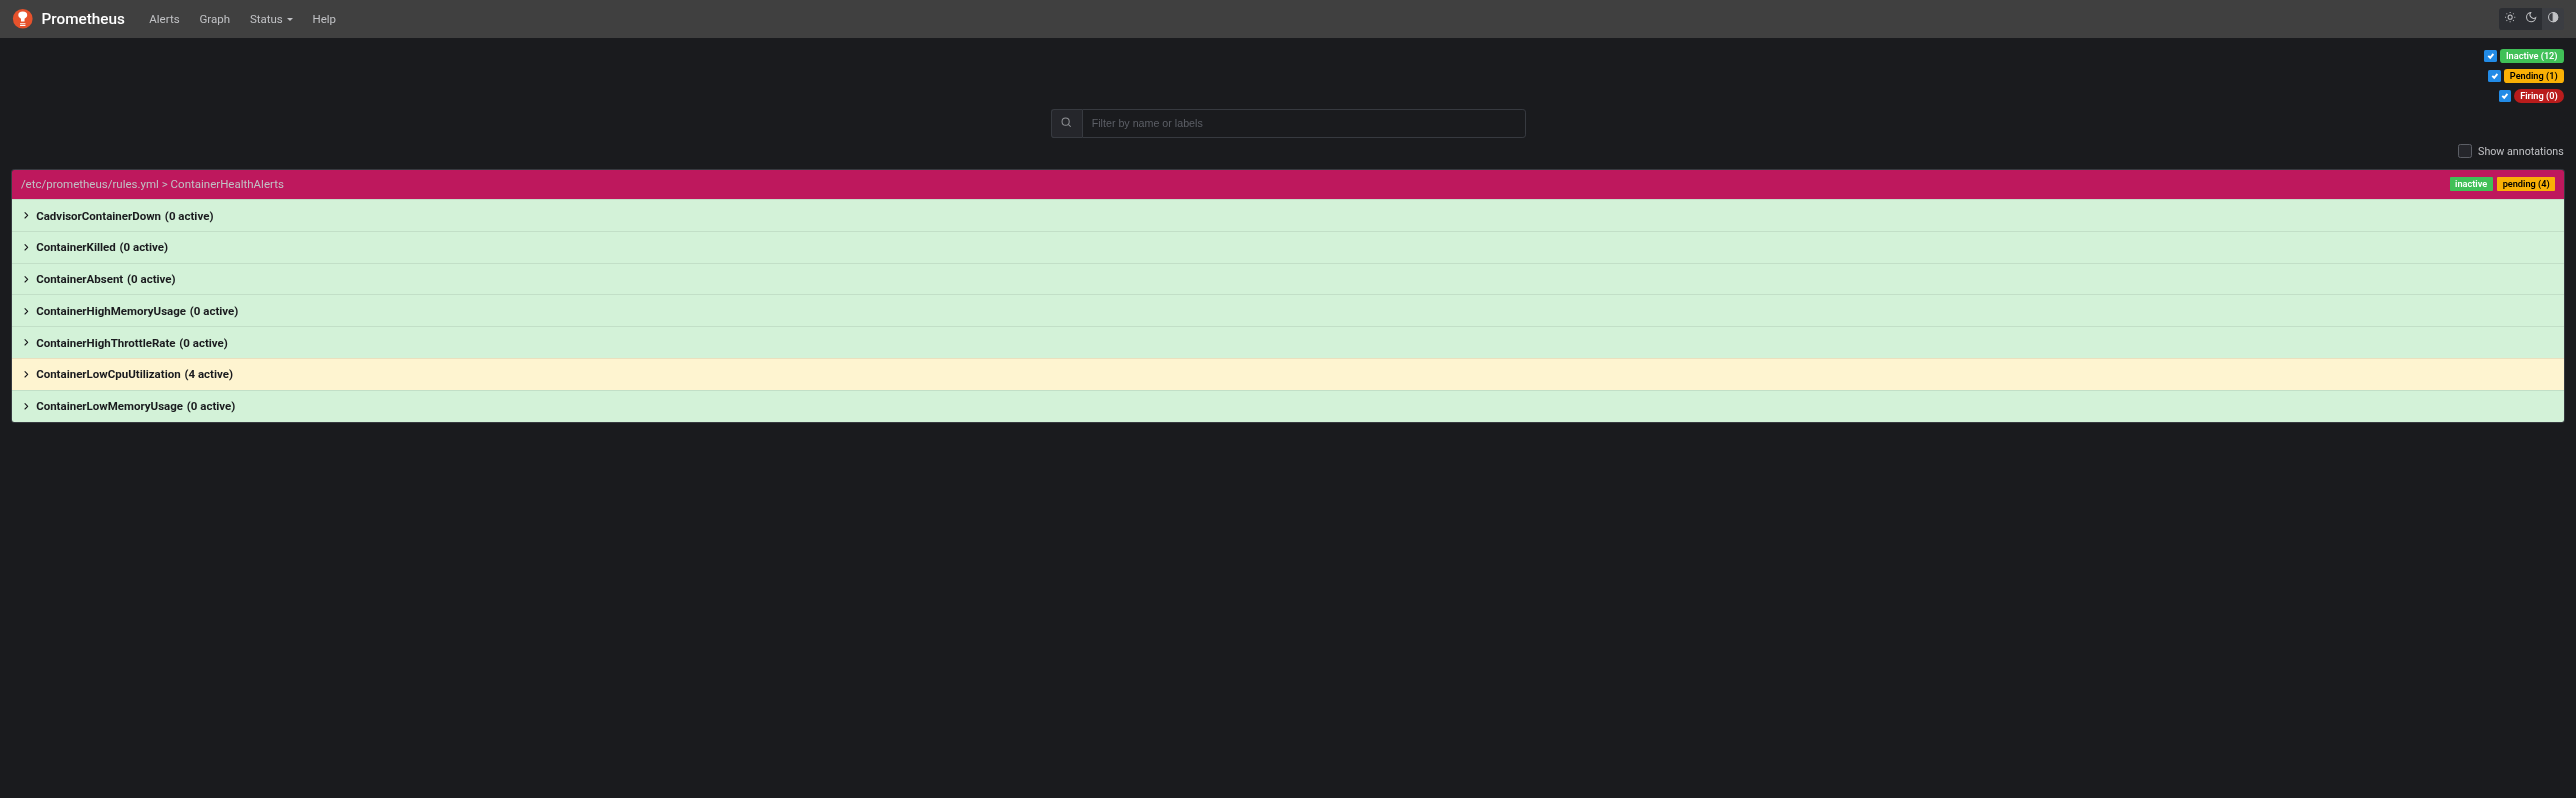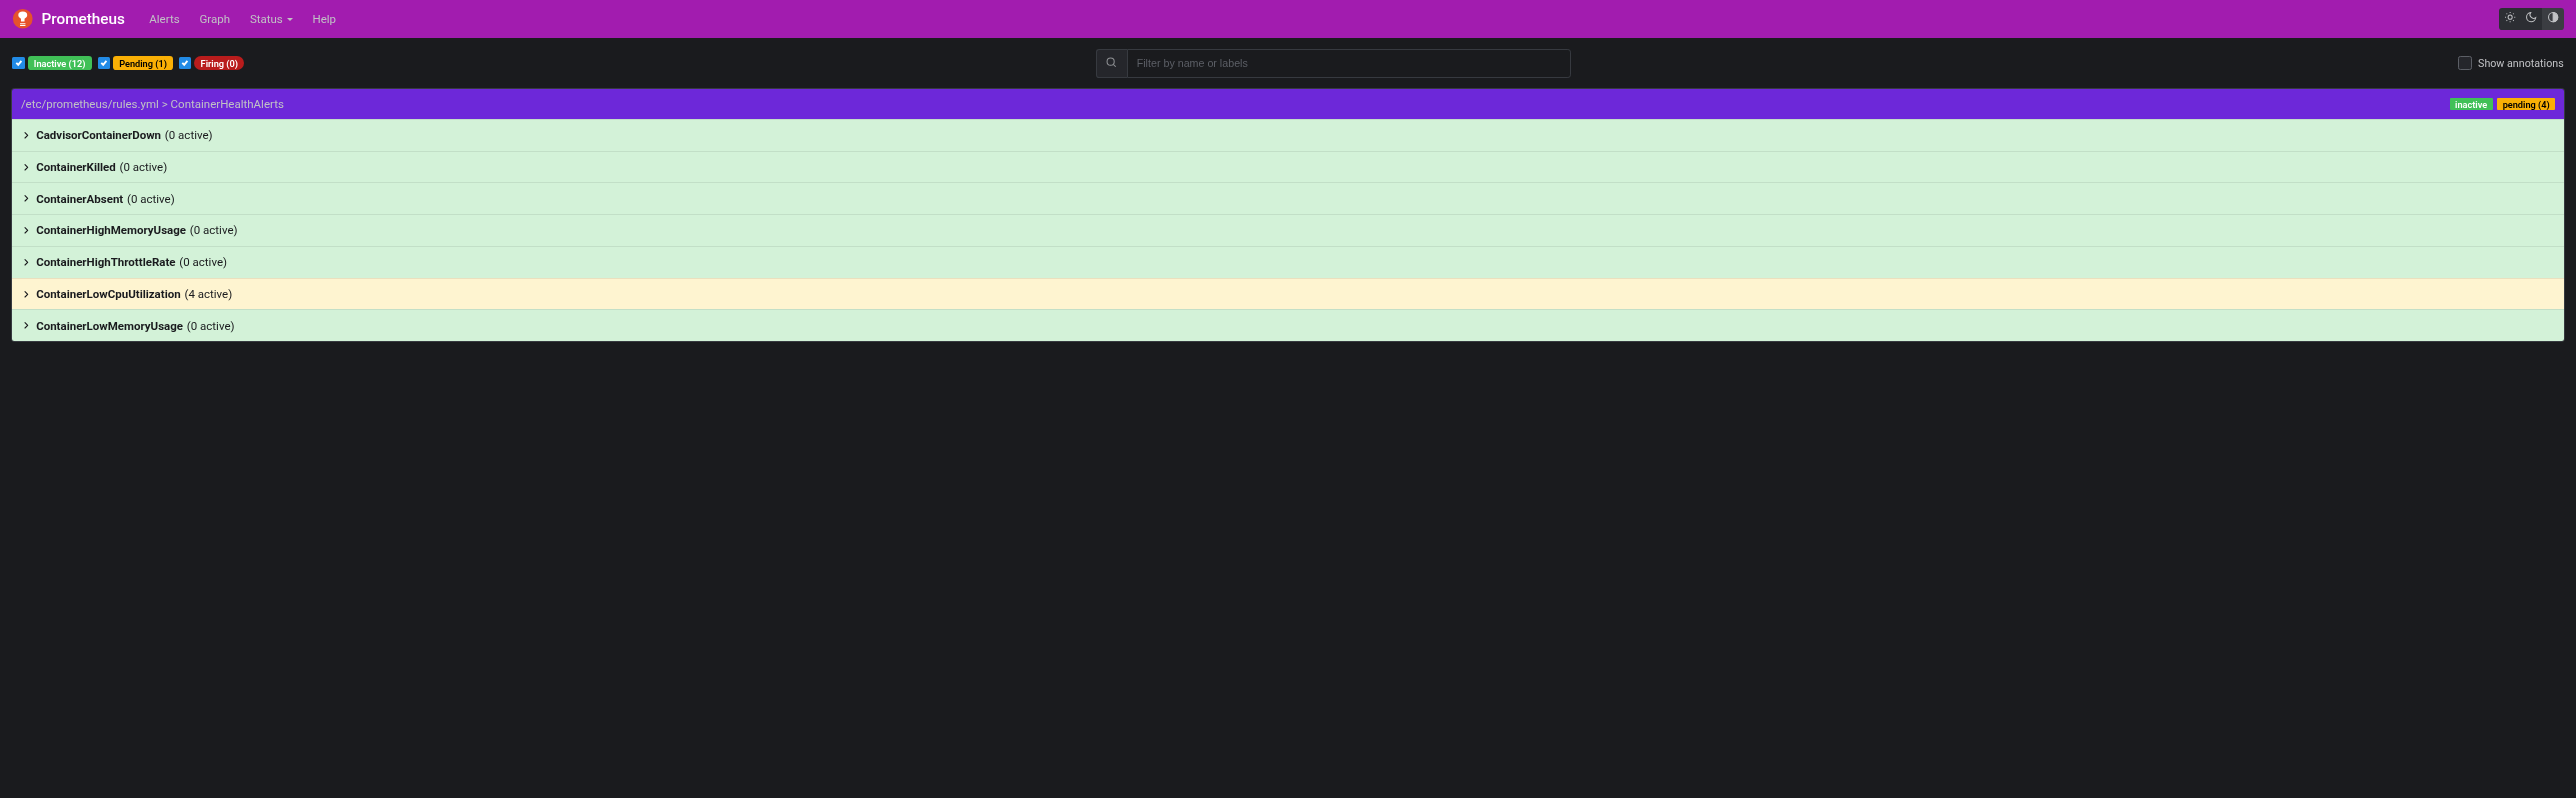--- a/index.html
+++ b/index.html
@@ -8,21 +8,21 @@
       color: #c1c2c5;
       font-family: -apple-system, BlinkMacSystemFont, "Segoe UI", Roboto, Helvetica, Arial, sans-serif;
       font-size: 10.7px;
     }
     
     .navbar {
       display: flex;
       align-items: center;
       padding: 0 12.3px;
       height: 38px;
-      background: #a21caf;
+      background: #404040;
     }
     .logo-wrap {
       display: flex;
       align-items: center;
       gap: 7.7px;
       margin-right: 15.3px;
     }
     .logo {
       width: 21.5px;
       height: 21.5px;
@@ -70,23 +70,24 @@
       color: #c1c2c5;
     }
     .theme-btn:first-child { border-top-left-radius: 3.1px; border-bottom-left-radius: 3.1px; }
     .theme-btn:last-child { border-top-right-radius: 3.1px; border-bottom-right-radius: 3.1px; }
     .theme-btn.active { background: #3b3d42; }
     .theme-btn svg { width: 12.3px; height: 12.3px; }
 
     
     .filter-bar {
       display: flex;
-      align-items: center;
+      align-items: flex-end;
       padding: 10.7px 12.3px;
       gap: 6.1px;
+      flex-direction: column;
     }
     .checkbox-wrap {
       display: inline-flex;
       align-items: center;
       gap: 3.1px;
     }
     .checkbox {
       width: 12.3px;
       height: 12.3px;
       background: #228be6;
@@ -158,23 +159,22 @@
 
     
     .rule-group {
       margin: 0 10.7px;
       border: 0.8px solid #373a40;
       border-radius: 3.1px;
       overflow: hidden;
     }
     .group-header {
       display: flex;
-      align-items: center;
       padding: 7.7px 9.2px;
-      background: #6d28d9;
+      background: #be185d;
       font-size: 11.5px;
     }
     .group-title { color: #c1c2c5; }
     .group-badges {
       margin-left: auto;
       display: flex;
       gap: 4.6px;
     }
     .mini-badge {
       padding: 0.8px 5.4px;
@@ -200,21 +200,21 @@
       width: 10.7px;
       height: 10.7px;
       margin-right: 4.6px;
       stroke: #1a1b1e;
       fill: none;
       stroke-width: 2.5;
       stroke-linecap: round;
       stroke-linejoin: round;
     }
     .alert-name { font-weight: 700; margin-right: 3.8px; text-align: right; }
-    .alert-count { font-weight: 400; }
+    .alert-count { font-weight: 700; }
   </style>
 </head>
 <body>
 
 <div class="navbar">
   <div class="logo-wrap">
     <span class="logo">
       <svg viewBox="0 0 24 24">
           <circle cx="12" cy="12" r="11" fill="#e6522c"></circle>
           <path d="M7 8 Q7 4 12 4 Q17 4 17 8 Q17 11 14 12 L14 15 L10 15 L10 12 Q7 11 7 8 Z M9 17 L15 17 L15 18 L9 18 Z M9 19 L15 19 L15 20 L9 20 Z" fill="#fff"></path>

